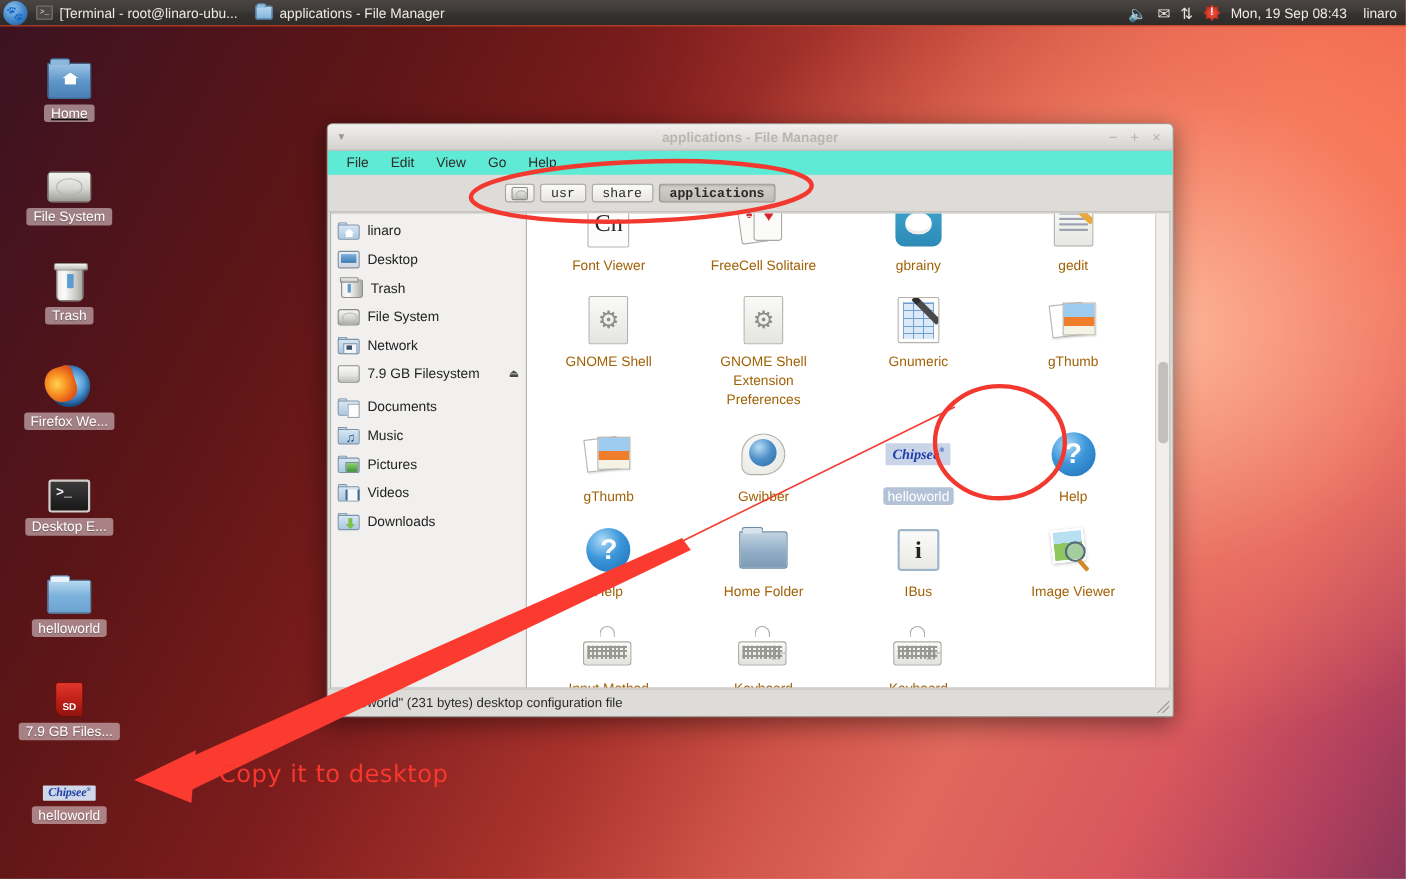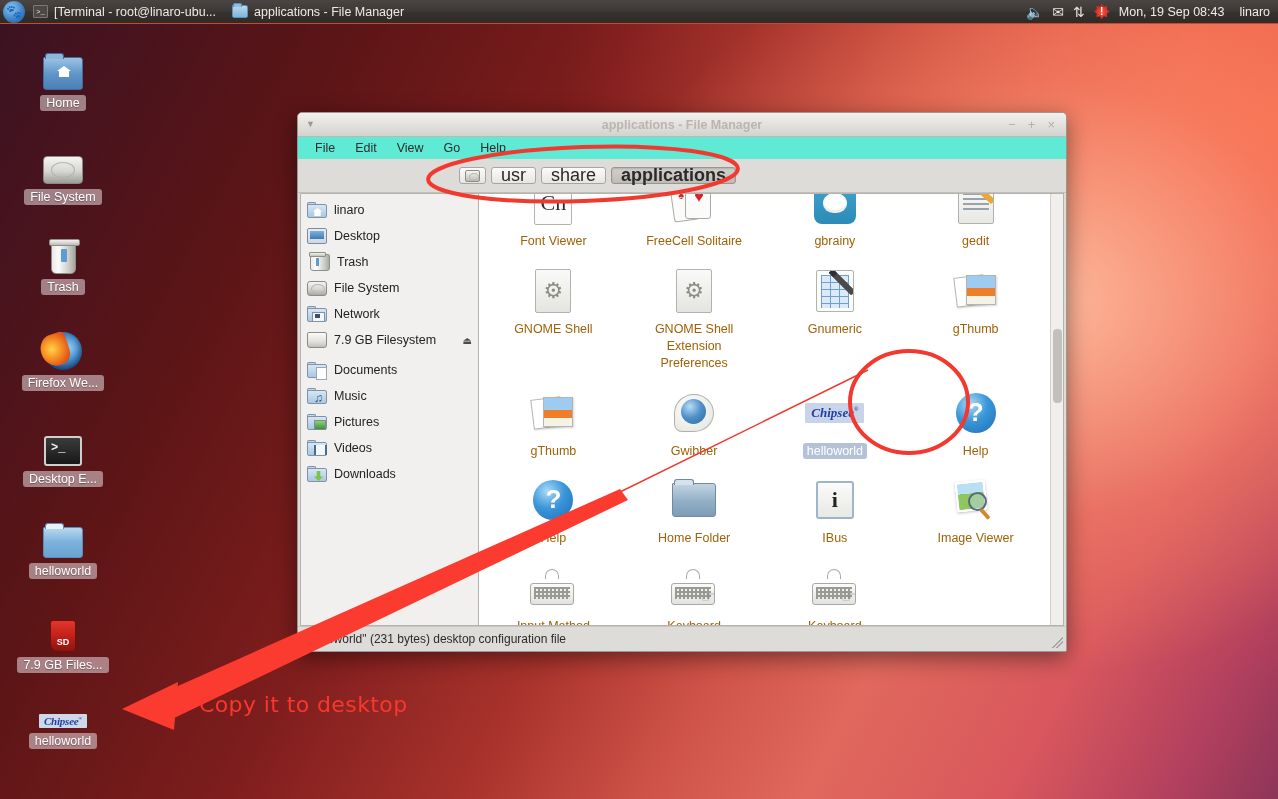--- a/index.html
+++ b/index.html
@@ -177,22 +177,22 @@
   }
   .menu-item { font-size: 12.5px; color: #2c2c2c; padding: 2px 9px; cursor: default; border-radius: 2px; }
 
   #fm-toolbar {
     height: 34px; flex: 0 0 34px; display: flex; align-items: center;
     background: #dedcd8; padding: 0 6px; gap: 5px;
     border-bottom: 1px solid #c2beb9;
   }
   .path-btn {
     height: 17px; padding: 0 9px; display: flex; align-items: center;
-    font-size: 18px; color: #2a2a2a; border: 1px solid #a9a5a0; border-radius: 3px;
-    background: linear-gradient(180deg, #fbfbfa 0%, #e8e6e2 100%); cursor: pointer;
+    font-size: 12px; color: #2a2a2a; border: 1px solid #a9a5a0; border-radius: 3px;
+    background: linear-gradient(180deg, #fbfbfa 0%, #e8e6e2 100%); cursor: pointer; font-family: Liberation Mono, monospace;
   }
   .path-btn.active {
     font-weight: bold; background: linear-gradient(180deg, #d4d1cc 0%, #bfbcb6 100%);
     border-color: #9a968f; box-shadow: inset 0 1px 2px rgba(0,0,0,0.16);
   }
   .path-btn.icon-only { padding: 0 5px; }
   .mini-hdd {
     width: 15px; height: 12px; border-radius: 2px;
     background: linear-gradient(180deg, #f6f6f4, #bcbcb7); border: 1px solid #8d8d88; position: relative;
   }
@@ -506,21 +506,21 @@
     <span class="tray-ico">✉</span>
     <span class="tray-ico">⇅</span>
     <span class="update-ico">
         <span>!</span>
       </span>
     <span class="clock">Mon, 19 Sep  08:43</span>
     <span class="user">linaro</span>
   </div>
 </div>
 
-<div class="desk-icon" style="top:48px;">
+<div class="desk-icon" style="top:48px;text-decoration:underline;">
   <span class="glyph">
       <span class="ic-home"></span>
     </span>
   <span class="cap">Home</span>
 </div>
 <div class="desk-icon" style="top:142px;">
   <span class="glyph">
       <span class="ic-hdd"></span>
     </span>
   <span class="cap">File System</span>

